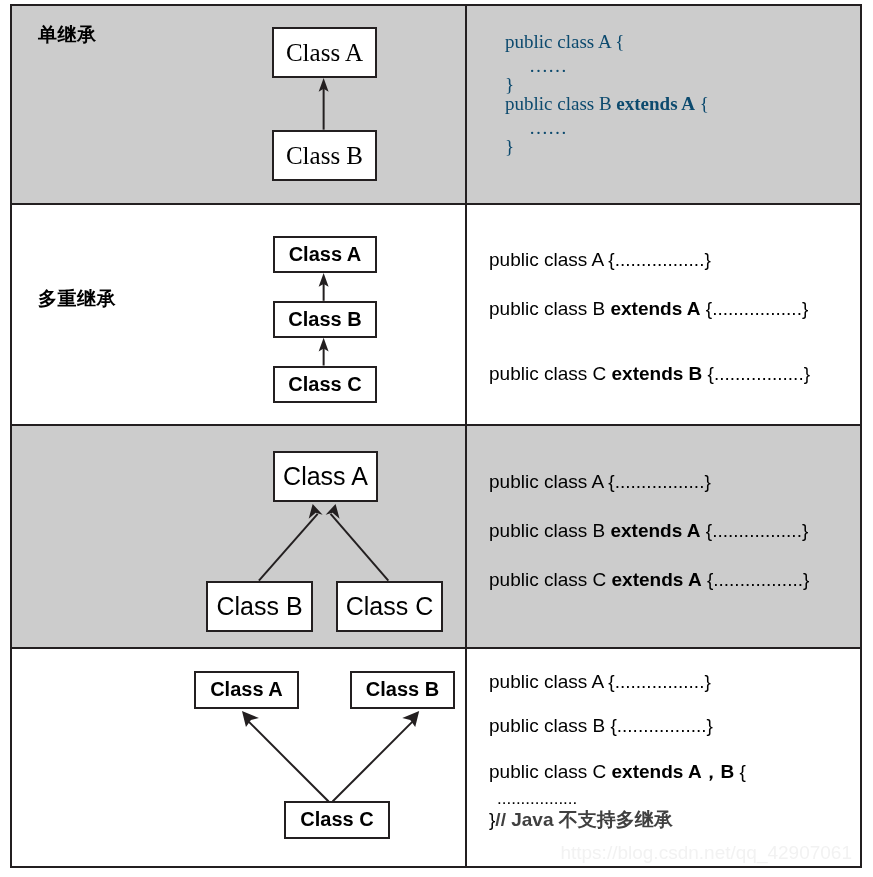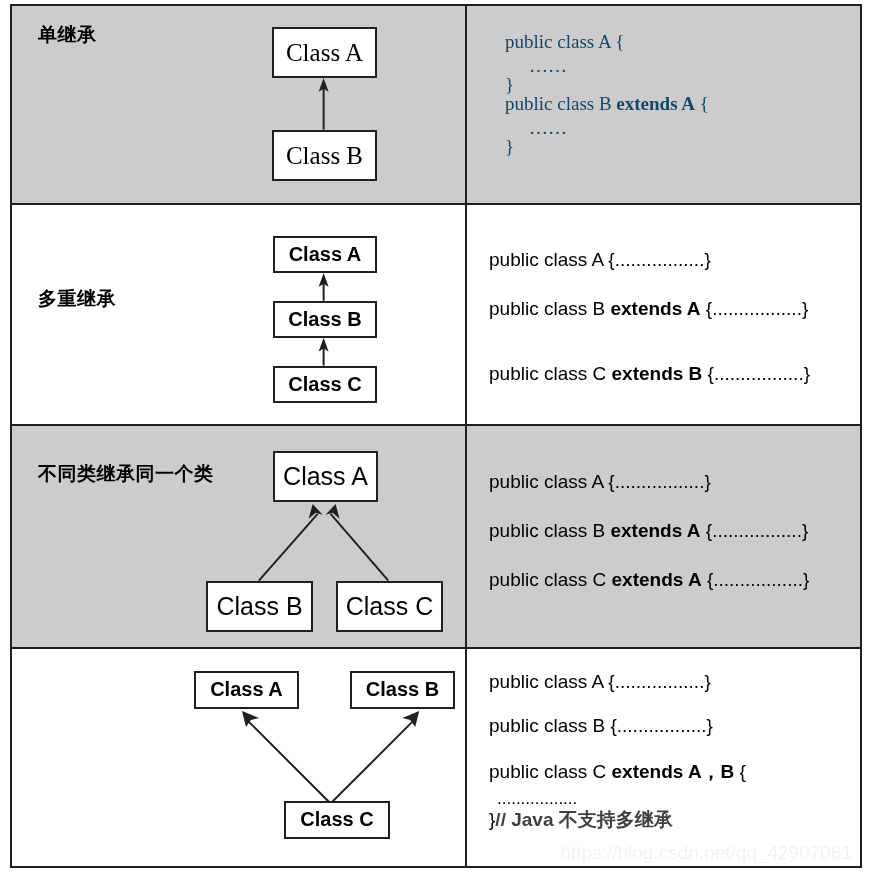--- a/index.html
+++ b/index.html
@@ -174,21 +174,20 @@
     <div class="cell-right bg-white">
       <div class="code" style="left:22px; top:44px; font-size:19px;">public class A {.................}</div>
       <div class="code" style="left:22px; top:93px; font-size:19px;"><span>public class B </span><b>extends A</b><span> {.................}</span></div>
       <div class="code" style="left:22px; top:158px; font-size:19px;"><span>public class C </span><b>extends B</b><span> {.................}</span></div>
     </div>
   </div>
 
   <div class="row r3">
 
     <div class="cell-left bg-gray">
-      <div class="row-label" style="left:26px; top:35px; font-size:19px;">不同类继承同一个类</div>
 
       <div class="cbox" style="left:261px; top:25px; width:105px; height:51px; font-size:25px;">Class A</div>
 
       <div class="cbox" style="left:194px; top:155px; width:107px; height:51px; font-size:25px;">Class B</div>
 
       <div class="cbox" style="left:324px; top:155px; width:107px; height:51px; font-size:25px;">Class C</div>
 
       <svg class="arrows" viewBox="0 0 455 221">
         <g stroke="#231f20" stroke-width="2" fill="none">
           <line x1="248" y1="155" x2="307" y2="88"></line>

